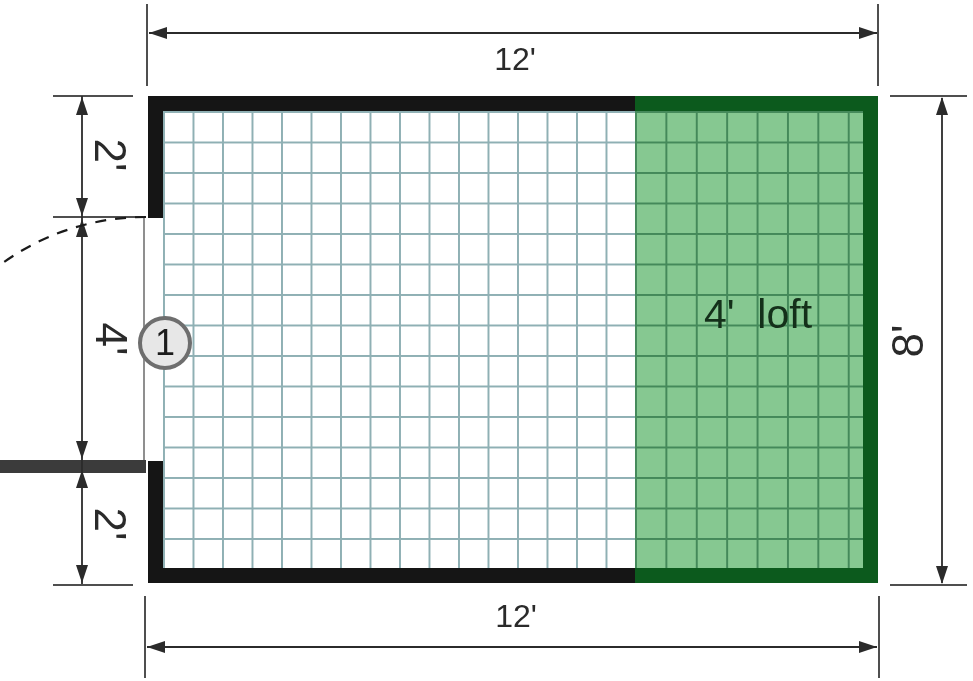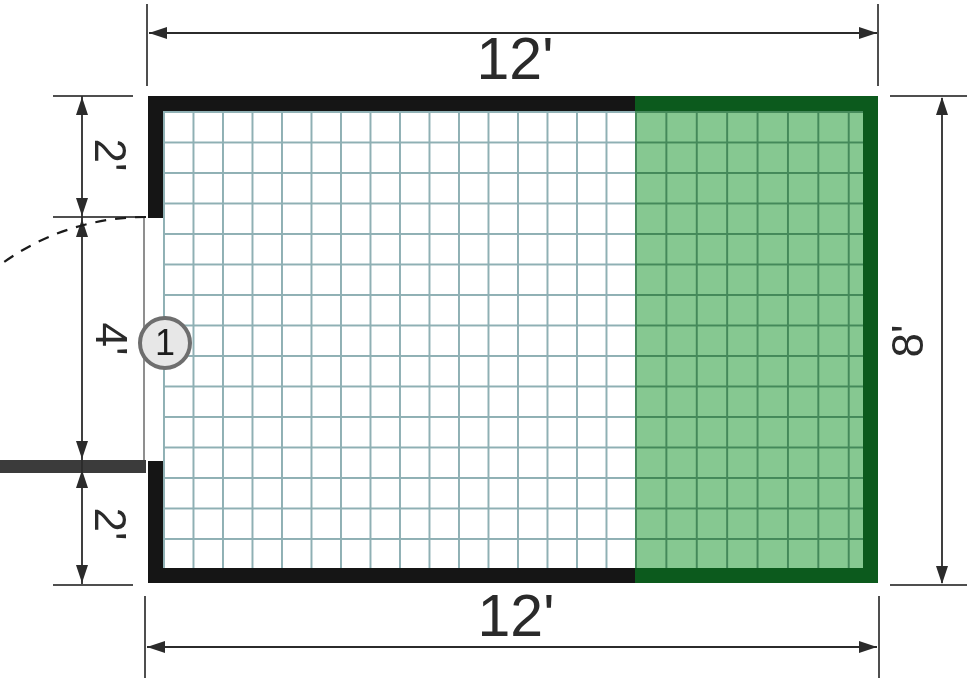--- a/index.html
+++ b/index.html
@@ -20,21 +20,21 @@
     position:absolute;left:635px;top:111px;width:228px;height:457px;background-color:#86c891;
     background-image:
       linear-gradient(to right,#44895a 1.6px,transparent 1.6px),
       linear-gradient(to bottom,#44895a 1.6px,transparent 1.6px);
     background-size:30.4px 30.5px;
   }
   .jamb{position:absolute;left:143px;top:217px;width:2px;height:245px;background:#8f8f8f;}
   .door-bar{position:absolute;left:0;top:460px;width:146px;height:13px;background:#3b3b3b;}
   .lbl{
     position:absolute;transform:translate(-50%,-50%);
-    font-size:59px;line-height:1;color:#2a2a2a;white-space:pre;text-align:center;
+    font-size:32px;line-height:1;color:#2a2a2a;white-space:pre;text-align:center;
   }
   .lbl.rot-cw{transform:translate(-50%,-50%) rotate(90deg);font-size:44px;}
   .lbl.rot-ccw{transform:translate(-50%,-50%) rotate(-90deg);font-size:44px;}
   .lbl.loft{font-size:41px;color:#14301a;}
   .marker{
     position:absolute;left:138px;top:316px;width:54px;height:54px;border-radius:50%;
     background:#e7e7e7;border:4px solid #6e6e6e;box-sizing:border-box;
     display:flex;align-items:center;justify-content:center;
     font-size:36px;color:#1c1c1c;
   }
@@ -105,18 +105,19 @@
 
     <path class="swing" d="M146,217 A245,245 0 0 0 0,265"></path>
   </svg>
 
   <div class="lbl" style="left:515px;top:59px;">12'</div>
   <div class="lbl" style="left:516px;top:616px;">12'</div>
   <div class="lbl rot-ccw" style="left:908px;top:341px;">8'</div>
   <div class="lbl rot-cw" style="left:110px;top:155px;">2'</div>
   <div class="lbl rot-cw" style="left:111px;top:339px;">4'</div>
   <div class="lbl rot-cw" style="left:110px;top:524px;">2'</div>
+  <div class="lbl loft" style="left:758px;top:314px;">4'  loft</div>
 
   <div class="marker">
     <span>1</span>
   </div>
 
 </div>
 
 </body></html>

